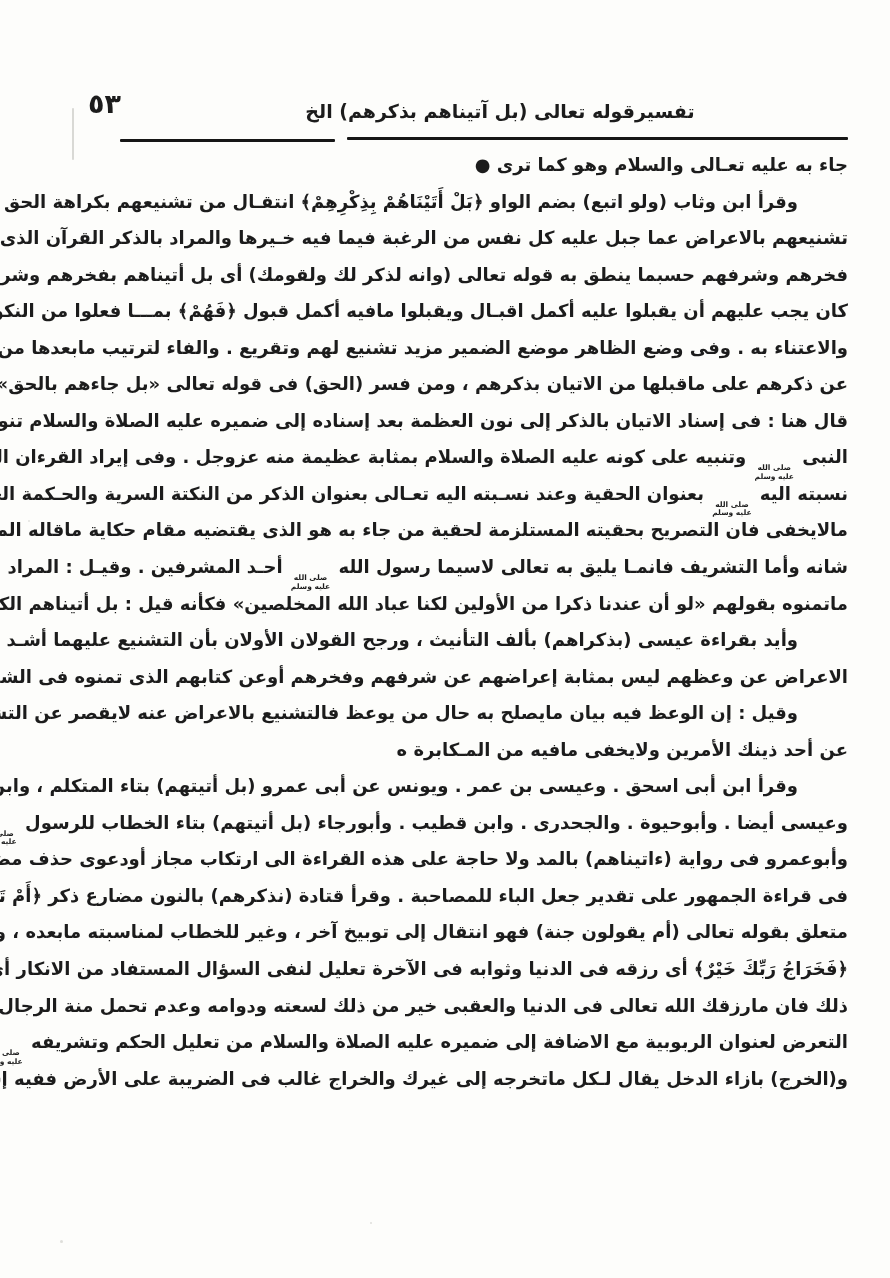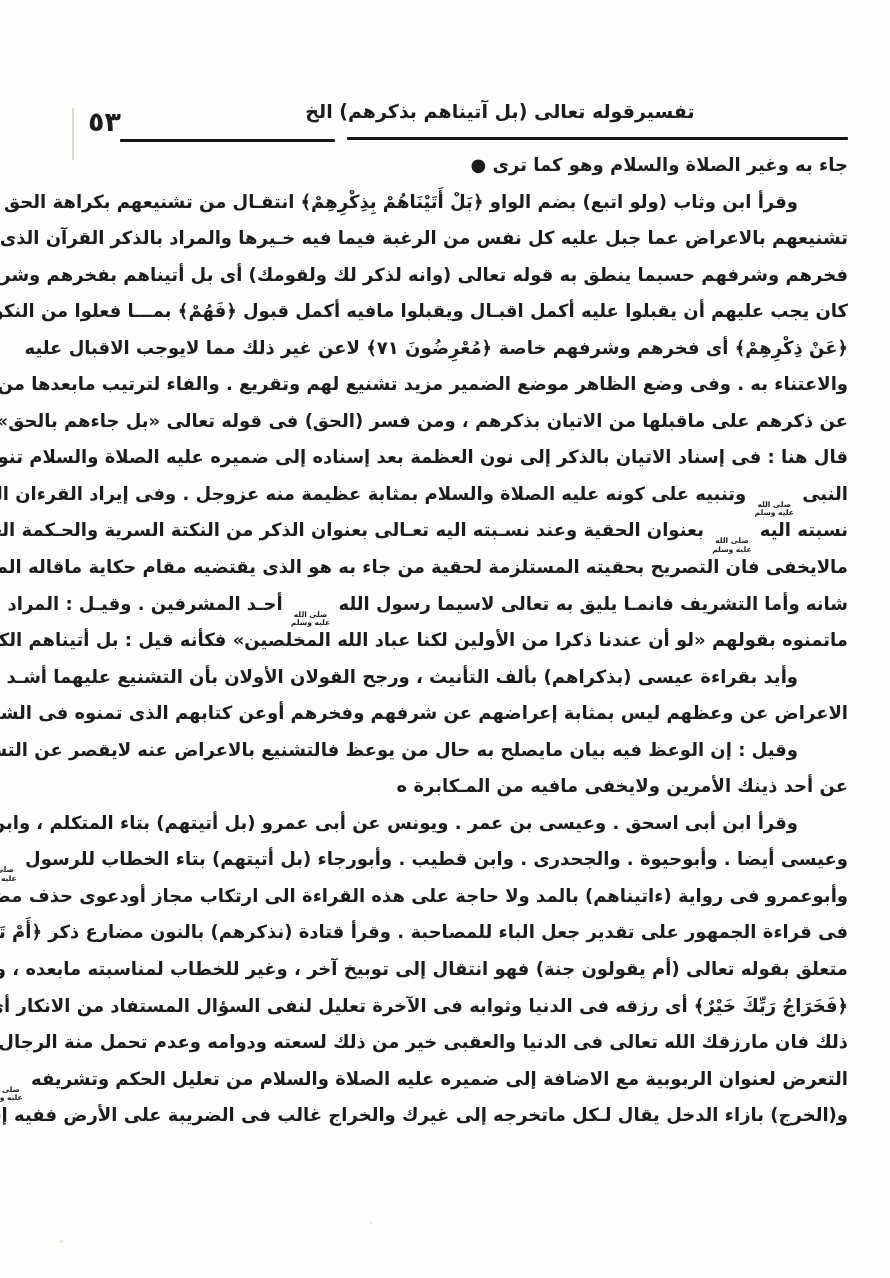--- a/index.html
+++ b/index.html
@@ -8,21 +8,21 @@
     width:890px; height:1278px;
     margin:0 auto;
     background:#fdfdfb;
     color:#1c1c1c;
     font-family:"DejaVu Sans", sans-serif;
     direction:rtl;
     overflow:hidden;
   }
   
   .page-number {
-    position:absolute; top:106px; left:88px;
+    position:absolute; top:88px; left:88px;
     font-size:27px; font-weight:bold; letter-spacing:2px;
     direction:rtl;
   }
   .header-band {
     position:absolute; top:100px; left:0; width:100%;
     text-align:center;
     text-decoration:underline;
   }
   .header-title {
     display:inline-block;
@@ -72,26 +72,25 @@
   <div class="page-number">٥٣</div>
 
   <div class="header-band">
     <span class="header-title">تفسيرقوله تعالى (بل آتيناهم بذكرهم) الخ</span>
   </div>
 
   <div class="rule rule-left"></div>
   <div class="rule rule-right"></div>
 
   <div class="text-body" id="text-body">
-      <div class="line ragged">جاء به وغير الصلاة والسلام وهو كما ترى ●</div>
+      <div class="line ragged">جاء به عليه تعـالى والسلام وهو كما ترى ●</div>
       <div class="line justify indent">وقرأ ابن وثاب (ولو اتبع) بضم الواو ﴿بَلْ أَتَيْنَاهُمْ بِذِكْرِهِمْ﴾ انتقـال من تشنيعهم بكراهة الحق إلى</div>
       <div class="line justify">تشنيعهم بالاعراض عما جبل عليه كل نفس من الرغبة فيما فيه خـيرها والمراد بالذكر القرآن الذى هو</div>
       <div class="line justify">فخرهم وشرفهم حسبما ينطق به قوله تعالى (وانه لذكر لك ولقومك) أى بل أتيناهم بفخرهم وشرفهم الذى</div>
       <div class="line justify">كان يجب عليهم أن يقبلوا عليه أكمل اقبـال ويقبلوا مافيه أكمل قبول ﴿فَهُمْ﴾ بمـــا فعلوا من النكوص</div>
-      <div class="line justify">﴿عَنْ ذِكْرِهِمْ﴾ أى فخرهم وشرفهم خاصة ﴿مُعْرِضُونَ ٧١﴾ لاعن غير ذلك مما لايوجب الاقبال عليه</div>
       <div class="line justify">والاعتناء به . وفى وضع الظاهر موضع الضمير مزيد تشنيع لهم وتقريع . والفاء لترتيب مابعدها من اعراضهم</div>
       <div class="line justify">عن ذكرهم على ماقبلها من الاتيان بذكرهم ، ومن فسر (الحق) فى قوله تعالى «بل جاءهم بالحق» بالقرآن الكريم</div>
       <div class="line justify">قال هنا : فى إسناد الاتيان بالذكر إلى نون العظمة بعد إسناده إلى ضميره عليه الصلاة والسلام تنويه بشأن</div>
       <div class="line justify">النبى <span class="saw">
           <span>صلى الله</span>
           <span>عليه وسلم</span>
         </span> وتنبيه على كونه عليه الصلاة والسلام بمثابة عظيمة منه عزوجل . وفى إيراد القرءان الكريم عند</div>
       <div class="line justify">نسبته اليه <span class="saw">
           <span>صلى الله</span>
           <span>عليه وسلم</span>

